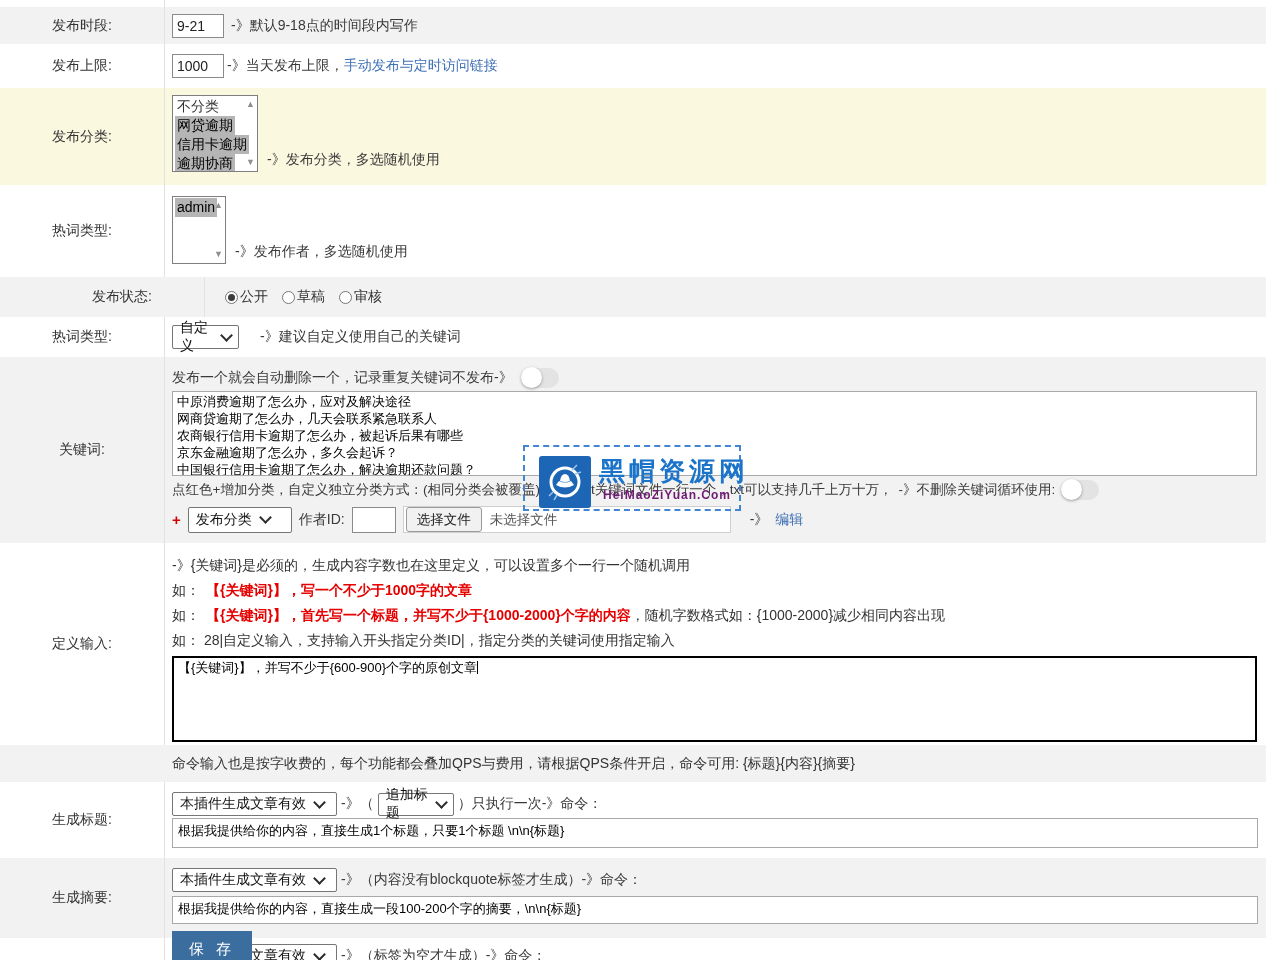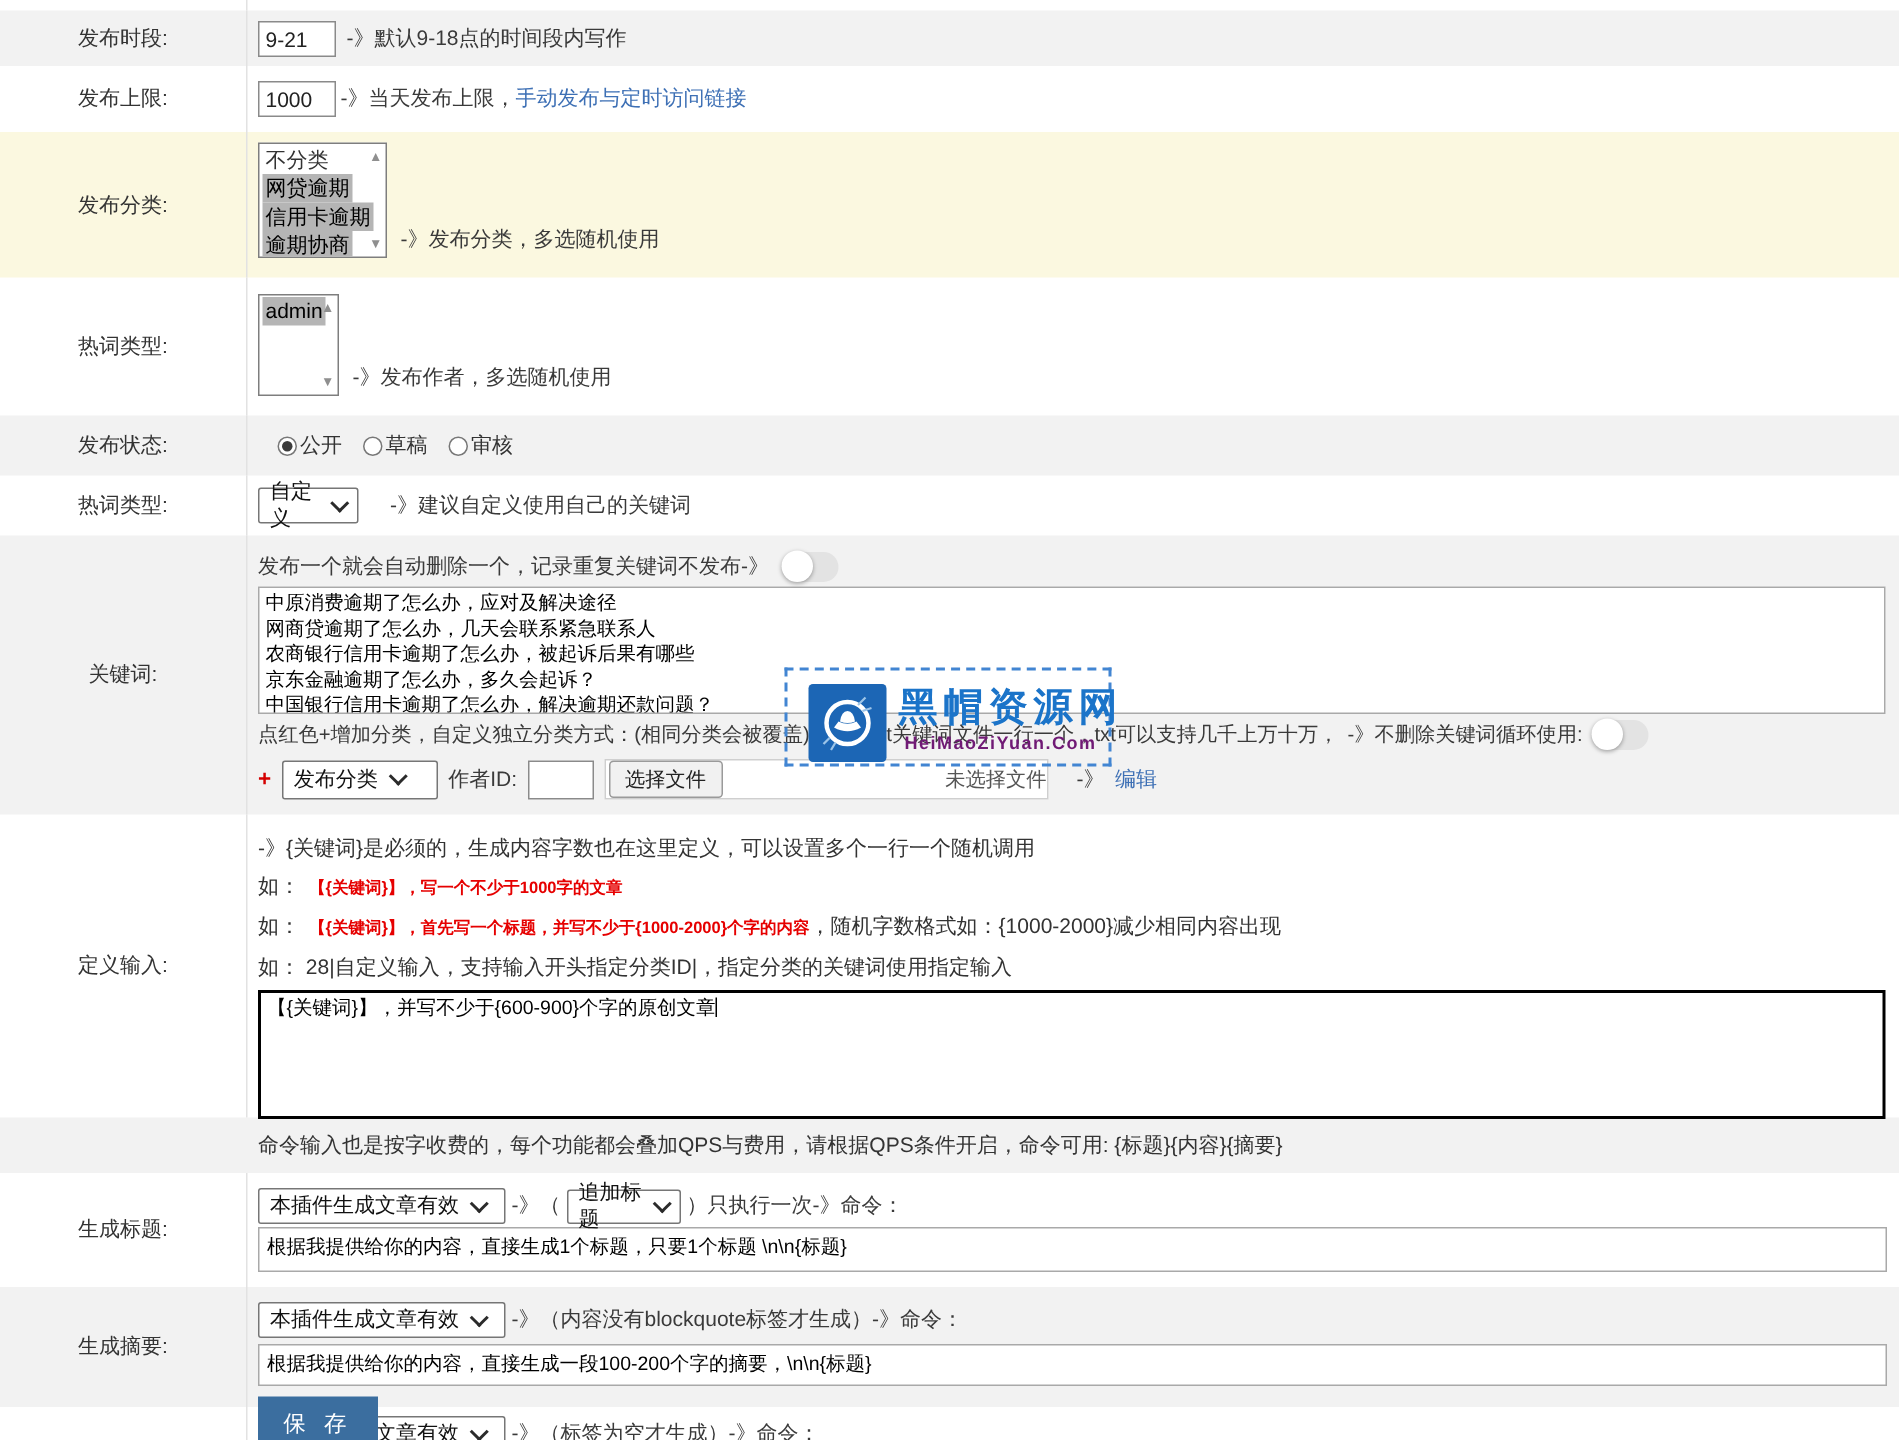--- a/index.html
+++ b/index.html
@@ -38,25 +38,25 @@
   .toggle{width:38px;height:20px;border-radius:10px;background:#e3e3e3;position:relative;
     display:inline-block;flex:0 0 auto;cursor:pointer;}
   .toggle .knob{position:absolute;left:0px;top:-1px;width:21px;height:21px;border-radius:50%;
     background:#fff;box-shadow:0 1px 3px rgba(0,0,0,.35);}
   
   textarea.ta{display:block;border:1px solid #a9a9a9;background:#fff;color:#000;resize:none;
     overflow:hidden;font-family:inherit;font-size:13px;line-height:17px;padding:1px 4px;box-sizing:border-box;}
   .fake-ta{border:2px solid #000;background:#fff;color:#000;font-size:13px;line-height:17px;
     padding:1px 4px;box-sizing:border-box;}
   .caret-line{display:inline-block;width:1px;height:13px;background:#000;vertical-align:-2px;}
-  .red{color:#e60000;font-weight:bold;font-size:11px;}
+  .red{color:#e60000;font-weight:bold;font-size:14px;}
   .plus{color:#d40000;font-size:15px;font-weight:bold;}
   
-  .file-box{display:inline-flex;align-items:center;width:296px;height:27px;background:#fff;
-    border:1px solid #cfcfcf;box-sizing:border-box;justify-content:space-between;}
+  .file-box{display:inline-flex;align-items:center;width:328px;height:27px;background:#fff;
+    border:1px solid #cfcfcf;box-sizing:border-box;}
   .file-btn{height:23px;margin-left:2px;padding:0 10px;background:#f1f1f1;border:1px solid #9a9a9a;
     border-radius:3px;font-size:13.5px;display:inline-flex;align-items:center;cursor:pointer;color:#222;}
   .file-status{margin-left:8px;font-size:13.5px;color:#555;}
   
   .save-btn{position:absolute;left:172px;top:931px;width:80px;height:36px;background:#3b6e9f;
     color:#fff;border:none;font-size:15px;letter-spacing:4px;z-index:10;cursor:pointer;font-family:inherit;}
   
   .watermark{position:absolute;left:523px;top:445px;width:218px;height:66px;
     border:2px dashed #4285d2;box-sizing:border-box;z-index:6;pointer-events:none;}
   .wm-logo{position:absolute;left:14px;top:9px;width:52px;height:52px;background:#1c66b5;
@@ -117,21 +117,21 @@
         <div class="listbox" style="width:54px;height:68px;">
           <div class="opt sel">admin</div>
           <span class="scroll-up">▲</span>
           <span class="scroll-down">▼</span>
         </div>
         <span class="hint" style="padding-bottom:3px;">-》发布作者，多选随机使用</span>
       </div>
     </div>
   </div>
 
-  <div class="row gray" style="height:40px;">
+  <div class="row gray" style="height:40px;padding-left:40px;">
     <div class="label-cell">发布状态:</div>
     <div class="content-cell" style="display:flex;align-items:center;padding-left:20px;">
       <div class="radio-group">
         <span class="radio-item">
           <span class="radio-circle checked"></span>
           <span>公开</span>
         </span>
         <span class="radio-item">
           <span class="radio-circle"></span>
           <span>草稿</span>

